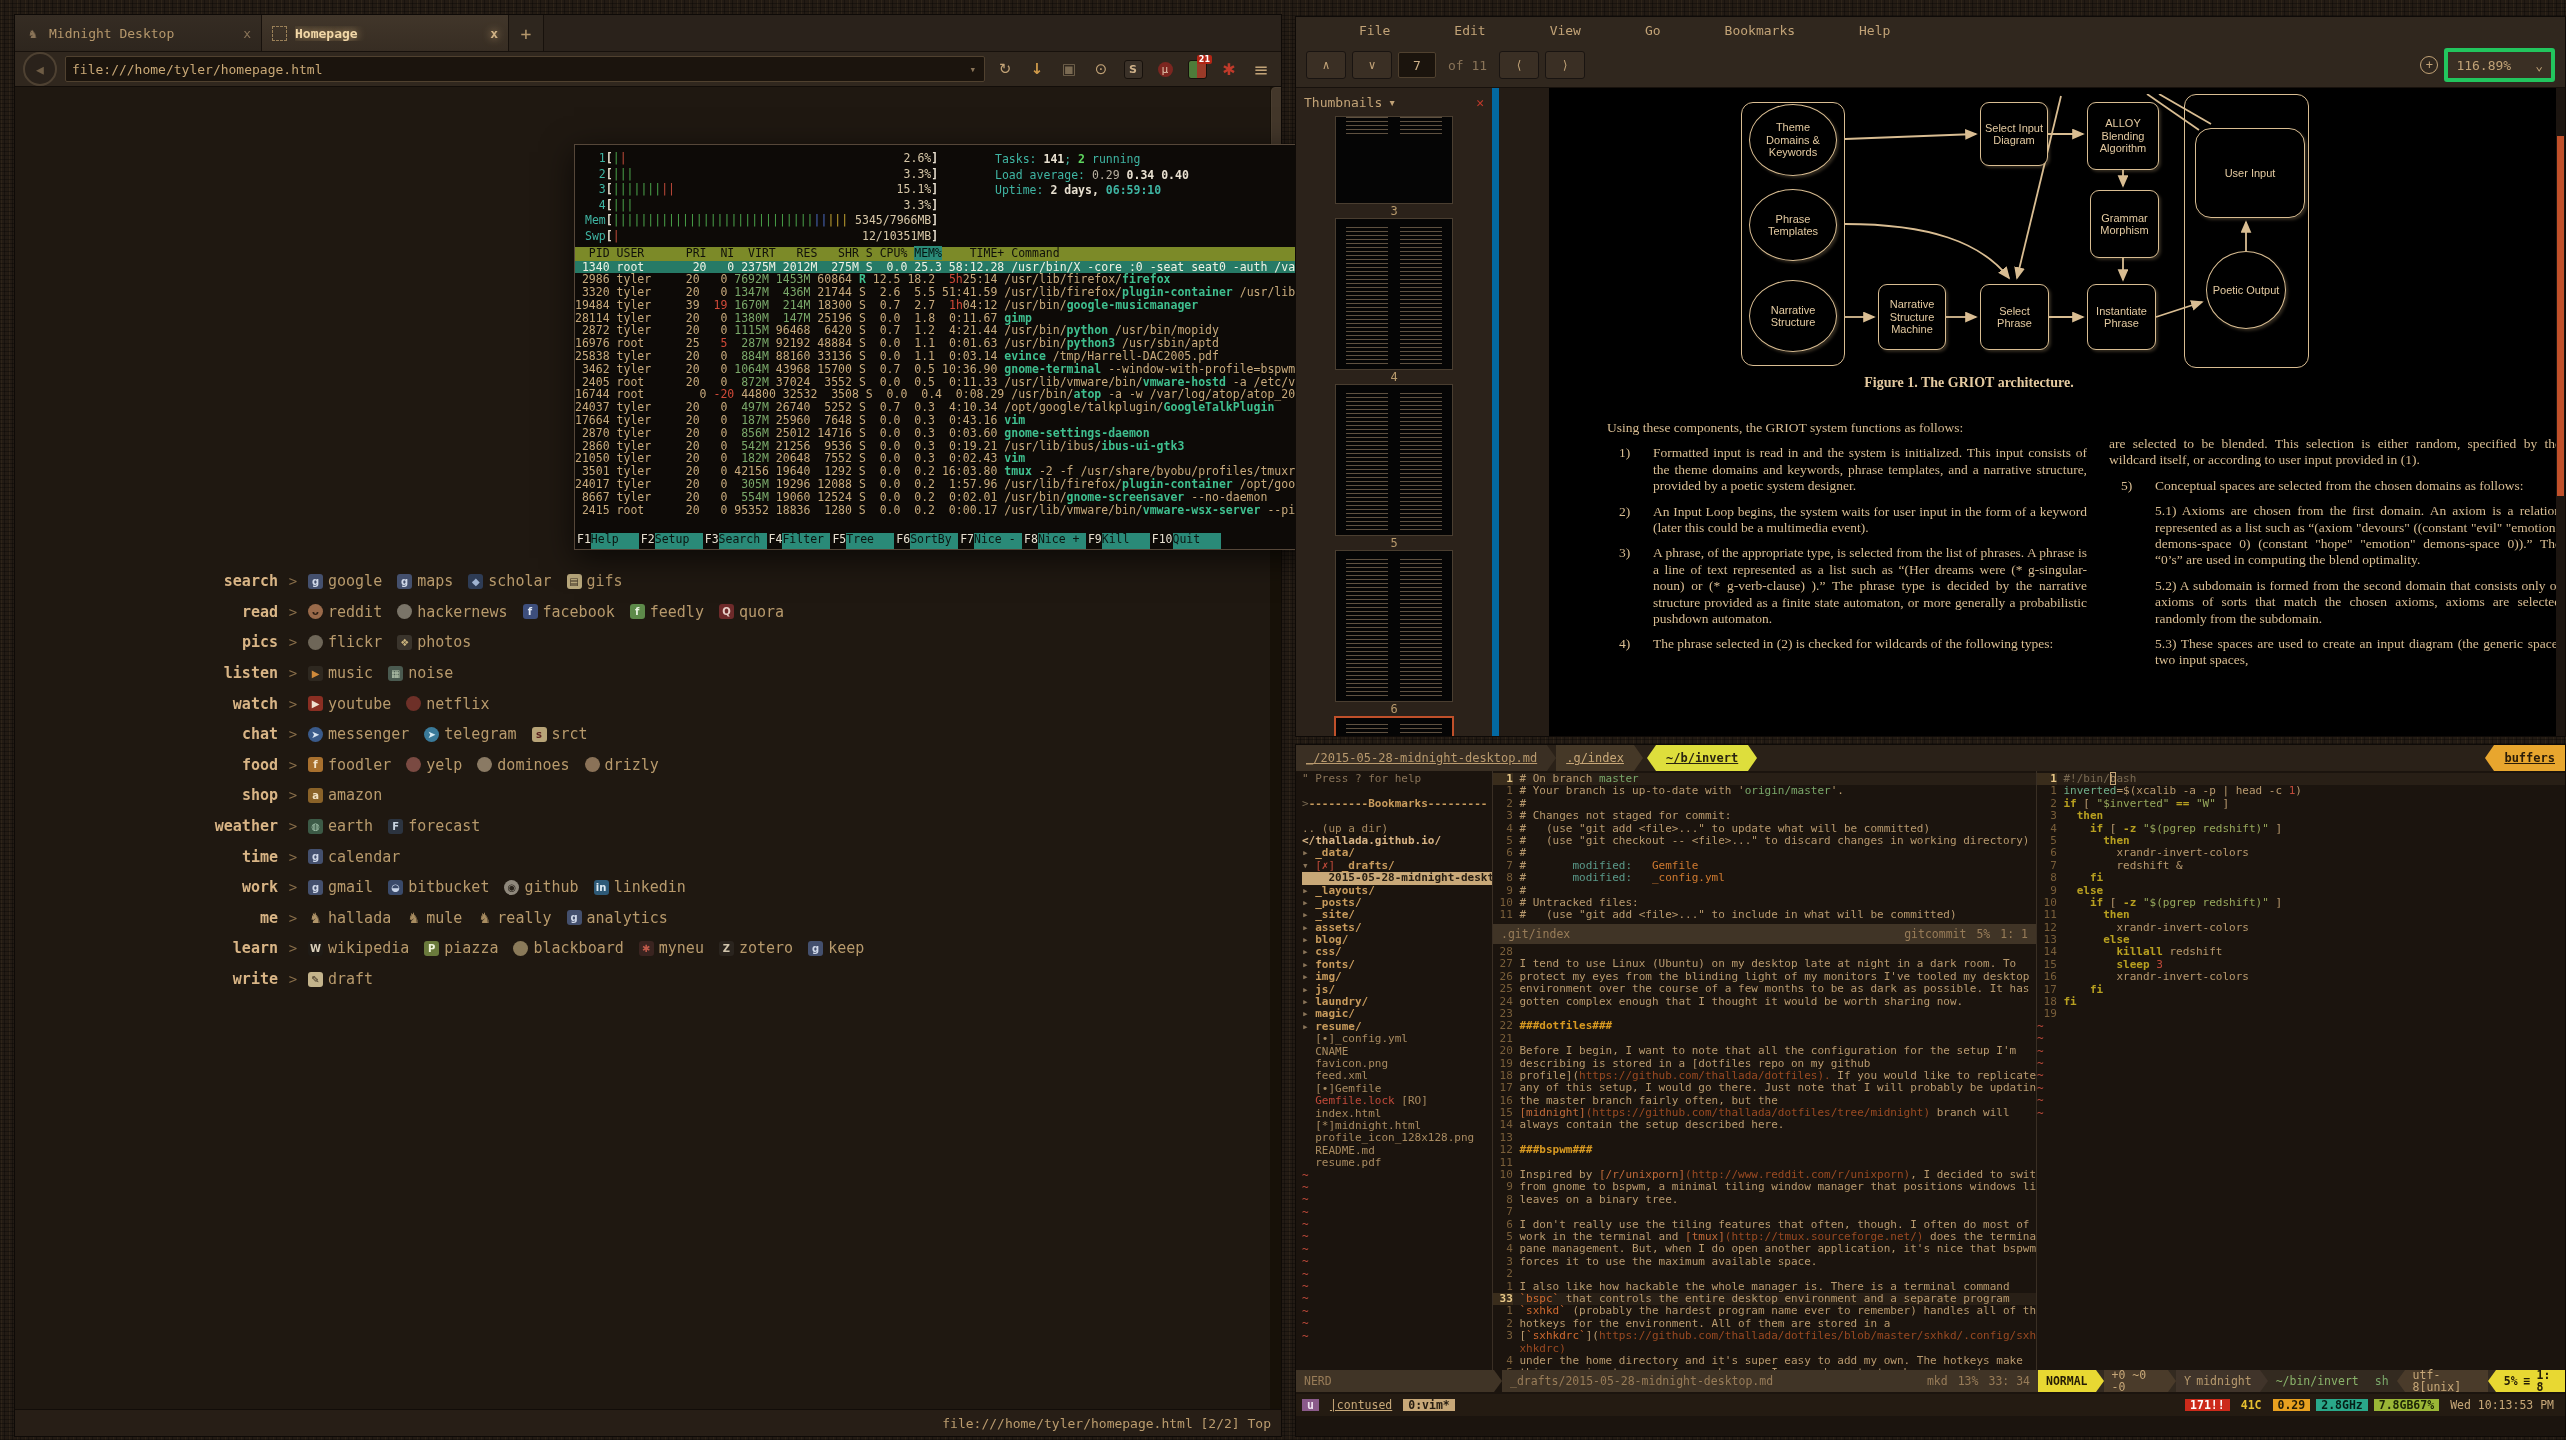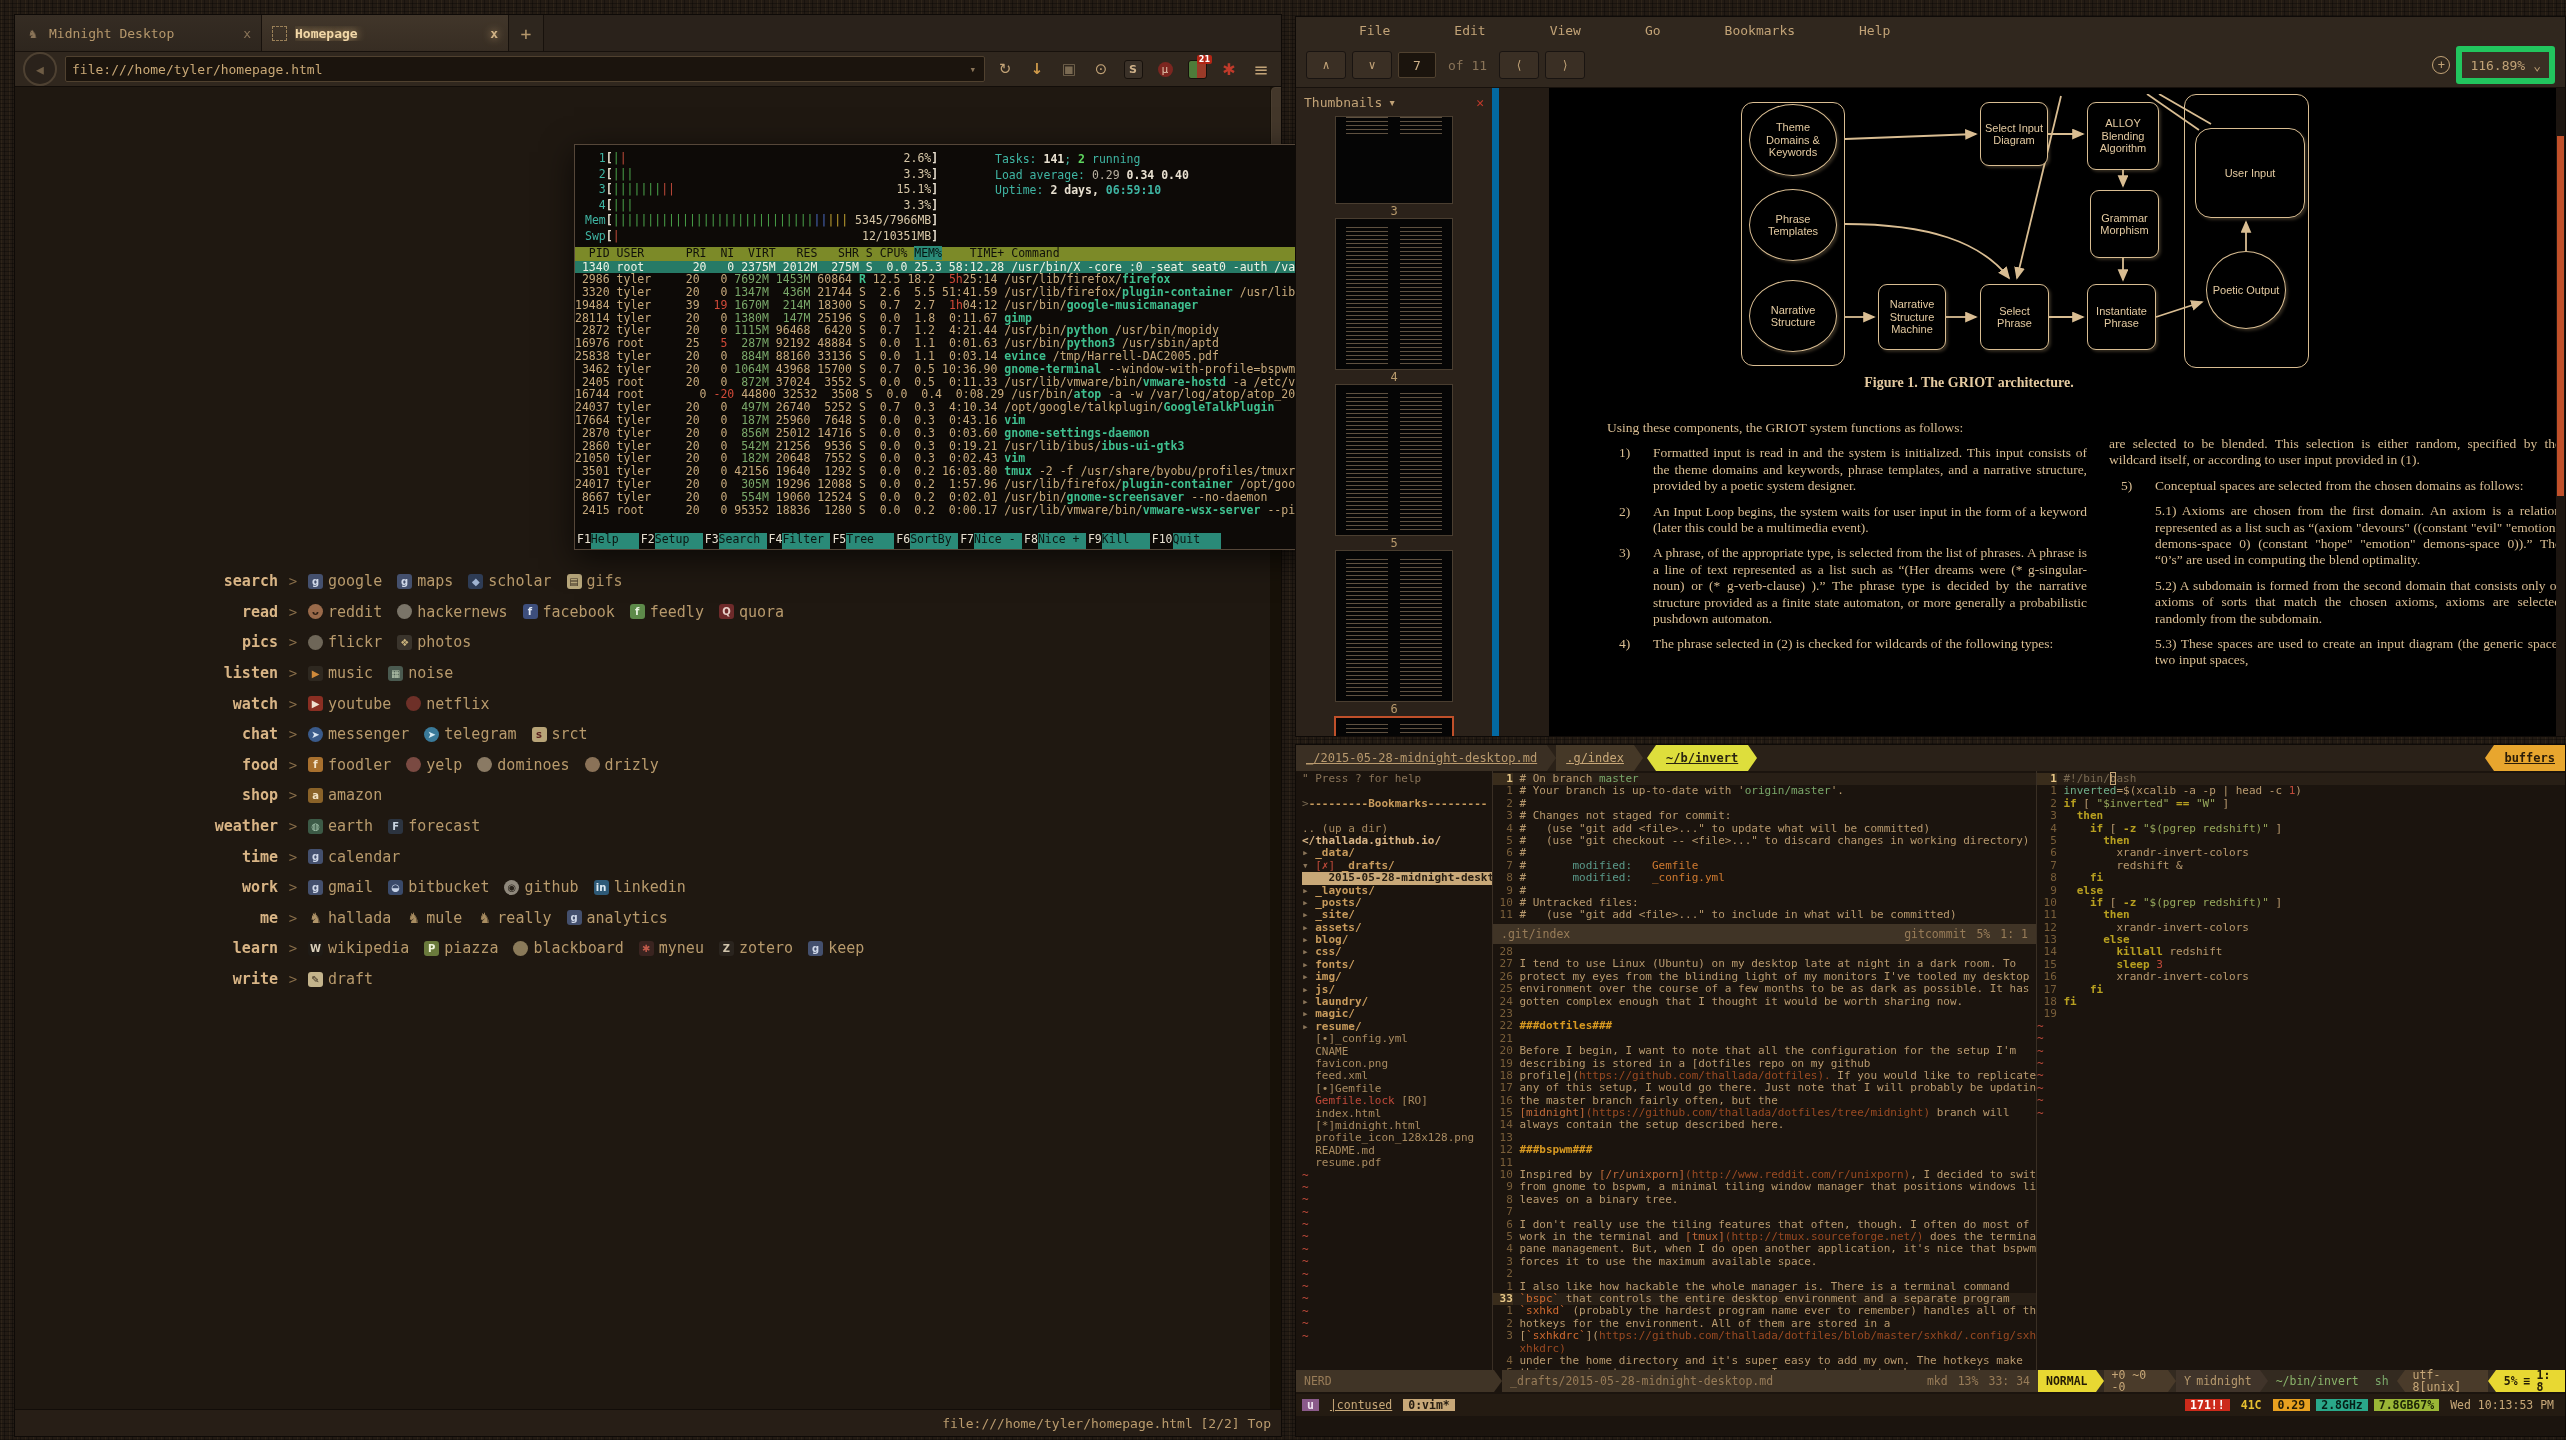--- a/index.html
+++ b/index.html
@@ -81,21 +81,21 @@
   
   #pdf{position:absolute;left:1295px;top:16px;width:1271px;height:721px;background:#2b221a;
     border:1px solid #0e0a07;box-sizing:border-box;display:flex;flex-direction:column;}
   .pmenubar{height:26px;display:flex;align-items:center;gap:2px;padding:0 8px;color:#c2a377;font-size:13px;background:#30271e;}
   .pmenubar span{padding:0 7px;margin-left:48px;}
   .ptoolbar{height:44px;background:#30271e;border-bottom:1px solid #17110c;display:flex;align-items:center;gap:6px;padding:0 10px;}
   .pbtn{height:26px;min-width:26px;background:#3a2f24;border:1px solid #191411;border-radius:3px;color:#c2a377;display:flex;align-items:center;justify-content:center;font-size:12px;padding:0 6px;}
   .pagebox{width:36px;height:24px;background:#1b140d;border:1px solid #50412f;border-radius:2px;color:#cdb088;display:flex;align-items:center;justify-content:center;font-size:13px;}
   .oflabel{color:#8a7458;font-size:13px;padding:0 6px;}
   .crosshair{width:16px;height:16px;border:1.5px solid #c2a377;border-radius:50%;display:flex;align-items:center;justify-content:center;font-size:12px;color:#c2a377;}
-  .zoombox{height:26px;background:#3a2f24;border:6px solid #22c55e;border-radius:3px;color:#c2a377;display:flex;align-items:center;gap:8px;padding:0 8px;font-size:13px;}
+  .zoombox{height:26px;background:#3a2f24;border:4px solid #22c55e;border-radius:3px;color:#c2a377;display:flex;align-items:center;gap:24px;padding:0 8px;font-size:13px;}
   .pbody{flex:1;display:flex;position:relative;overflow:hidden;}
   .psidebar{width:196px;background:#2b221a;border-right:7px solid #0369a1;display:flex;flex-direction:column;}
   .pside-hdr{height:28px;display:flex;align-items:center;padding:0 8px;color:#c2a377;font-size:13px;gap:6px;}
   .pside-hdr .x{color:#c0392a;margin-left:auto;font-weight:bold;}
   .thumbcol{flex:1;display:flex;flex-direction:column;align-items:center;overflow:hidden;}
   .thumb{width:116px;height:150px;background:#050505;border:1px solid #4a3e30;flex:none;
     background-image:
       repeating-linear-gradient(#5f5140 0 1px, transparent 1px 4px),
       repeating-linear-gradient(#5f5140 0 1px, transparent 1px 4px);
     background-size:42px 92%,42px 92%;background-position:10px 8px,64px 8px;background-repeat:no-repeat;}

